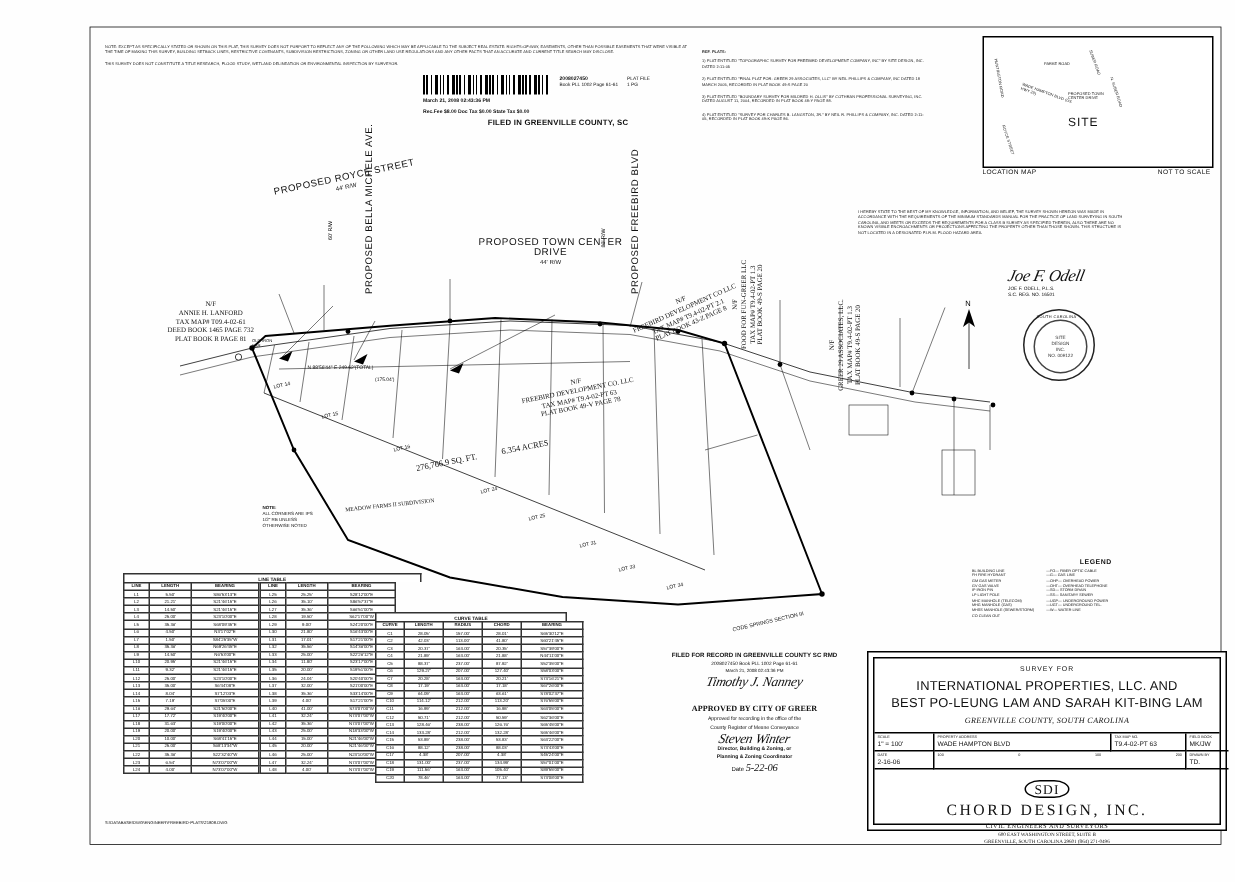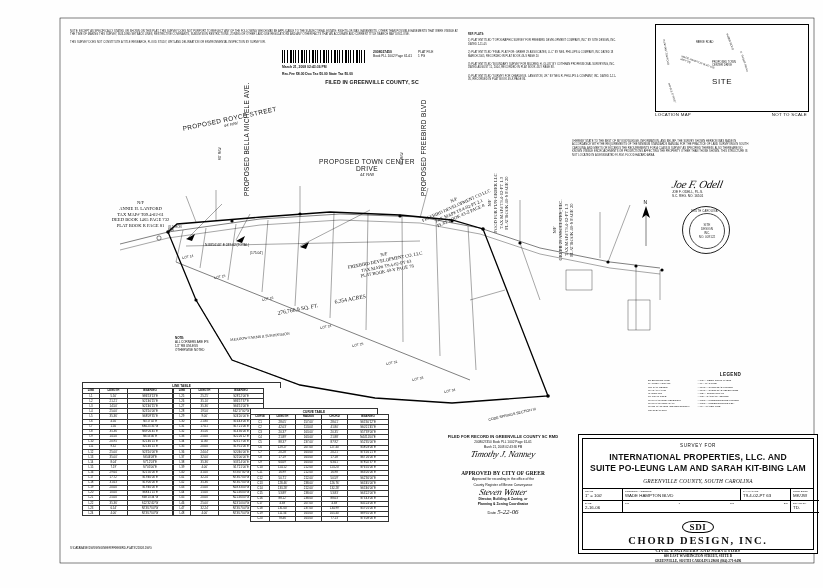--- a/index.html
+++ b/index.html
@@ -78,28 +78,28 @@
   #approve{left:432px;top:470px;width:142px;text-align:center;}
   #approve .hd{font-size:5.4px;font-weight:bold;letter-spacing:.01em;}
   #approve .sub{font-size:3.4px;line-height:4.6px;margin-top:1px;}
   #approve .role{font-size:3.4px;line-height:4.6px;font-weight:bold;}
   #approve .dt{font-size:4px;margin-top:2px;}
 
   
   #titleblk{left:578px;top:434px;width:238px;height:118px;border:1px solid #000;background:#fff;}
   #tb-inner{position:absolute;inset:3px;border:0.8px solid #000;}
   .tb-surveyfor{text-align:center;font-size:4.6px;letter-spacing:.14em;margin-top:4px;}
-  .tb-client{text-align:center;font-size:8.6px;font-weight:bold;letter-spacing:.02em;margin-top:4px;line-height:11px;}
+  .tb-client{text-align:center;font-size:8.6px;font-weight:normal;letter-spacing:.02em;margin-top:4px;line-height:11px;}
   .tb-county{text-align:center;font-size:5.4px;font-style:italic;margin-top:4px;letter-spacing:.05em;}
   .tb-grid{display:grid;grid-template-columns:40px 118px 50px 28px;margin-top:4px;
            border-top:0.8px solid #000;}
   .tb-cell{border-right:0.8px solid #000;border-bottom:0.8px solid #000;padding:1px 2px;min-height:9px;}
   .tb-lab{font-size:2.5px;line-height:3px;}
   .tb-val{font-size:4.4px;line-height:6px;}
-  .tb-sdi{text-align:center;margin-top:3px;font-weight:bold;}
+  .tb-sdi{text-align:center;margin-top:3px;}
   .sdi-mark{font-family:"Liberation Serif", serif;font-size:9px;letter-spacing:.08em;
             display:inline-block;border:0.8px solid #000;border-radius:40%/60%;padding:0px 6px;}
   .sdi-name{font-family:"Liberation Serif", serif;font-size:10.5px;letter-spacing:.16em;margin-top:1px;}
   .sdi-sub{font-family:"Liberation Serif", serif;font-size:4.2px;letter-spacing:.09em;margin-top:2px;}
   .sdi-addr{font-family:"Liberation Serif", serif;font-size:3.4px;line-height:4.4px;margin-top:1px;}
 
   
   #notes{left:175px;top:336px;width:70px;font-size:3px;line-height:4px;}
   #notes .hd{font-weight:bold;}
   #footer{left:70px;top:546px;font-size:2.8px;}
@@ -837,21 +837,21 @@
           <div class="legrow">—UGT— UNDERGROUND TEL.</div>
           <div class="legrow">—W— WATER LINE</div>
         </div>
     </div>
   </div>
 
   <div class="abs" id="titleblk">
     <div id="tb-inner">
       <div class="tb-surveyfor">SURVEY  FOR</div>
       <div class="tb-client">INTERNATIONAL PROPERTIES, LLC. AND</div>
-      <div class="tb-client" style="margin-top:0;">SUITE PO-LEUNG LAM AND SARAH KIT-BING LAM</div>
+      <div class="tb-client" style="margin-top:0;">BEST PO-LEUNG LAM AND SARAH KIT-BING LAM</div>
       <div class="tb-county ttl">GREENVILLE   COUNTY,   SOUTH CAROLINA</div>
 
       <div class="tb-grid">
         <div class="tb-cell">
           <div class="tb-lab">SCALE</div>
           <div class="tb-val">1" = 100'</div>
         </div>
         <div class="tb-cell">
           <div class="tb-lab">PROPERTY ADDRESS</div>
           <div class="tb-val">WADE HAMPTON BLVD</div>

